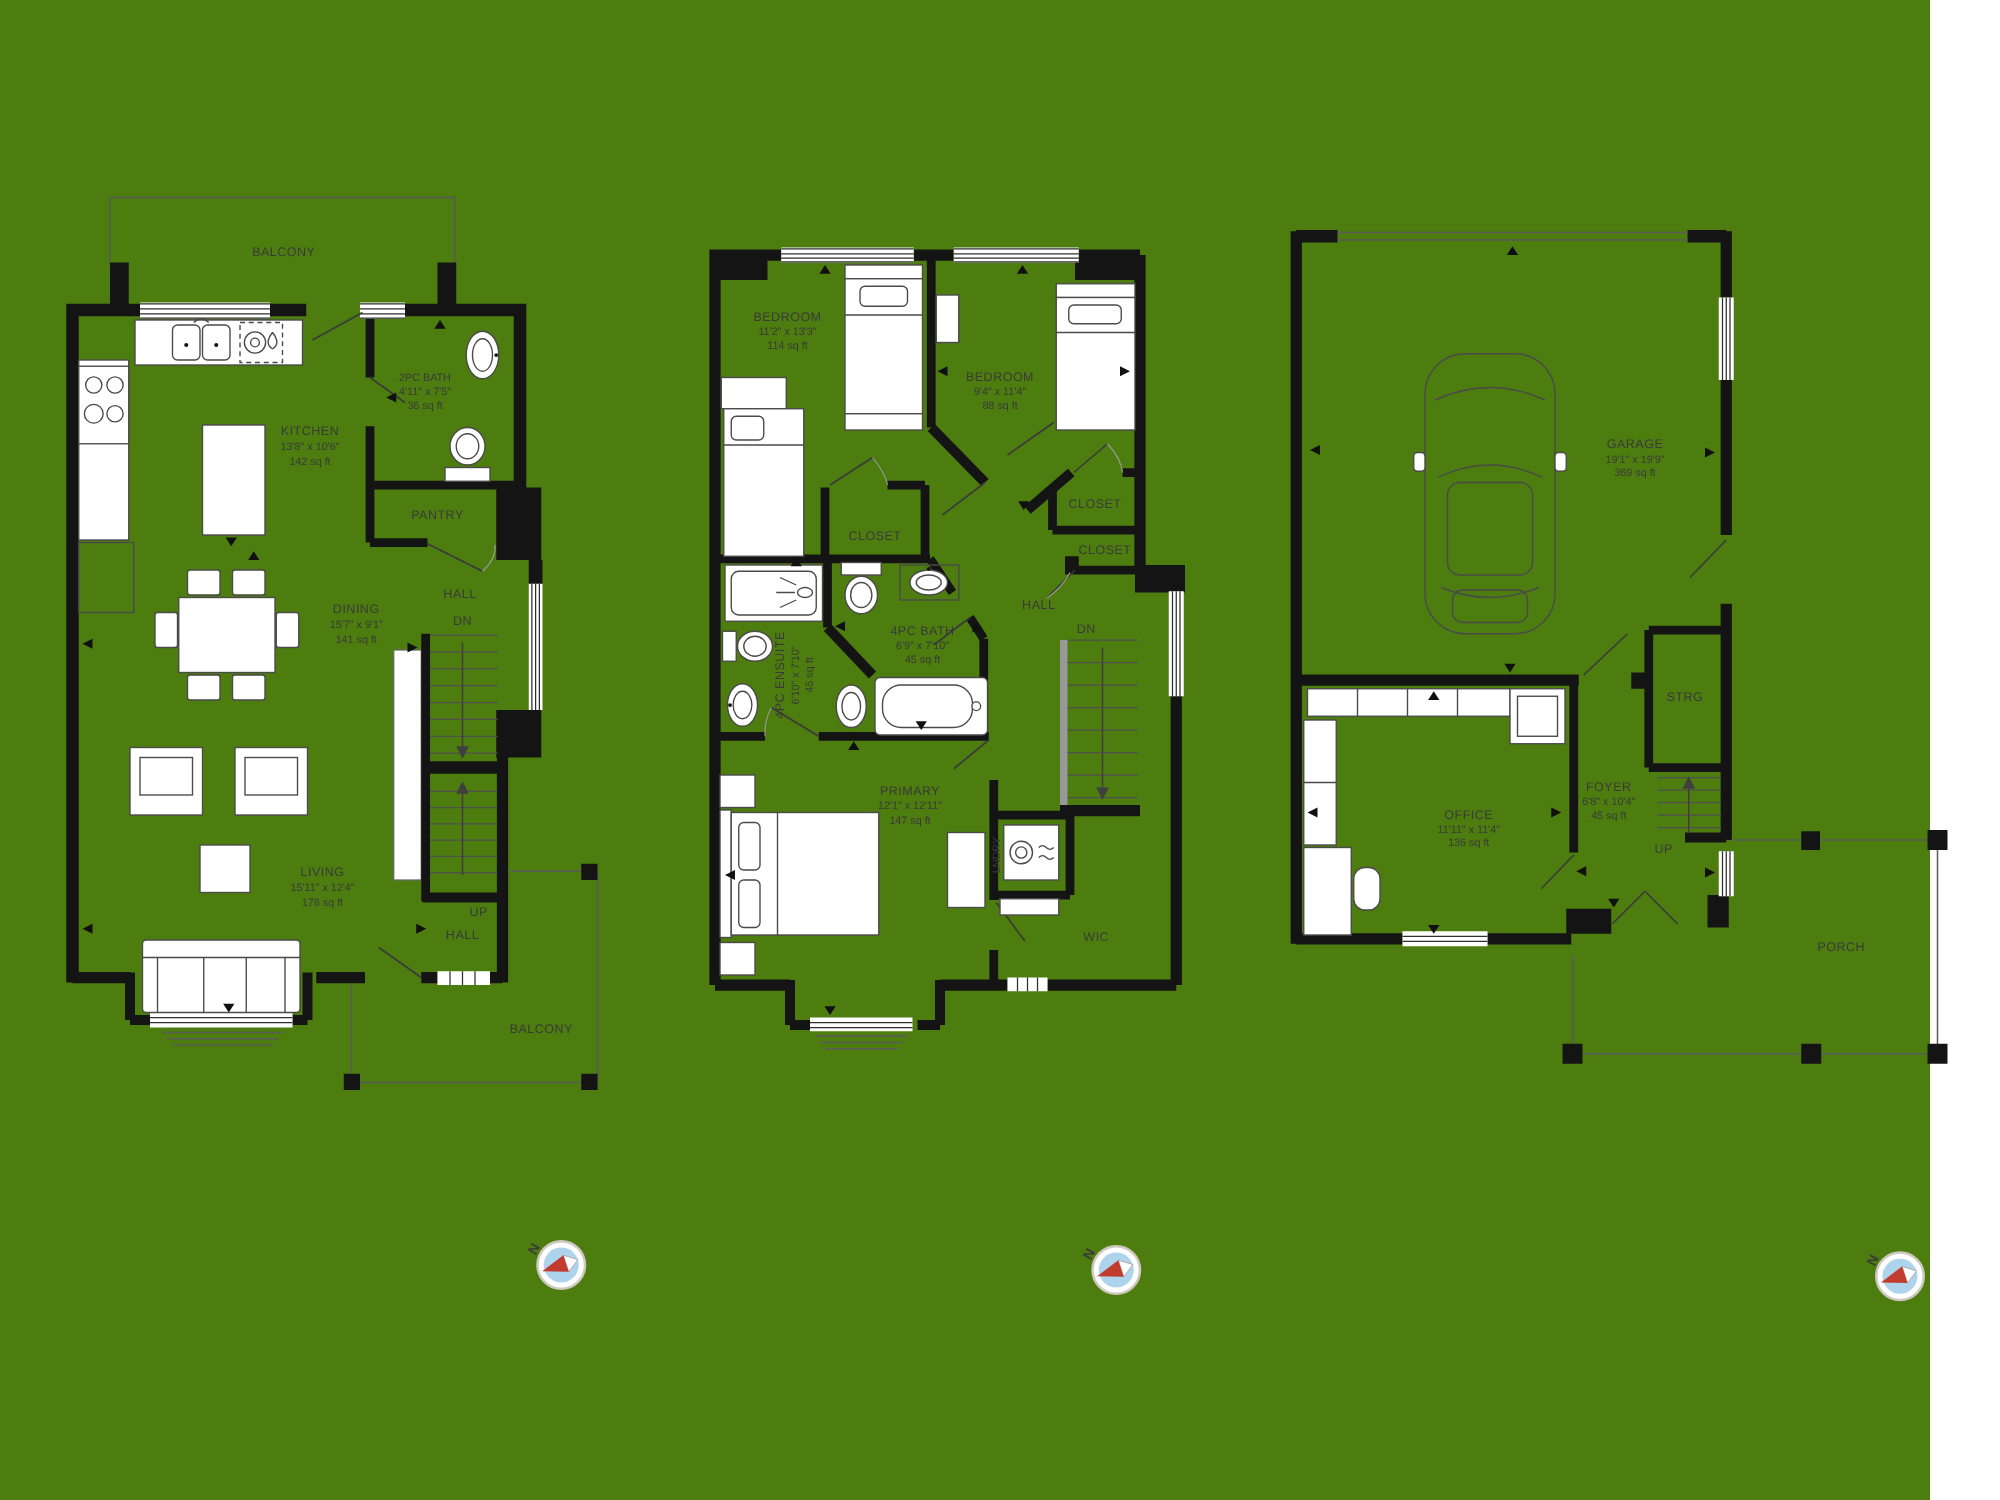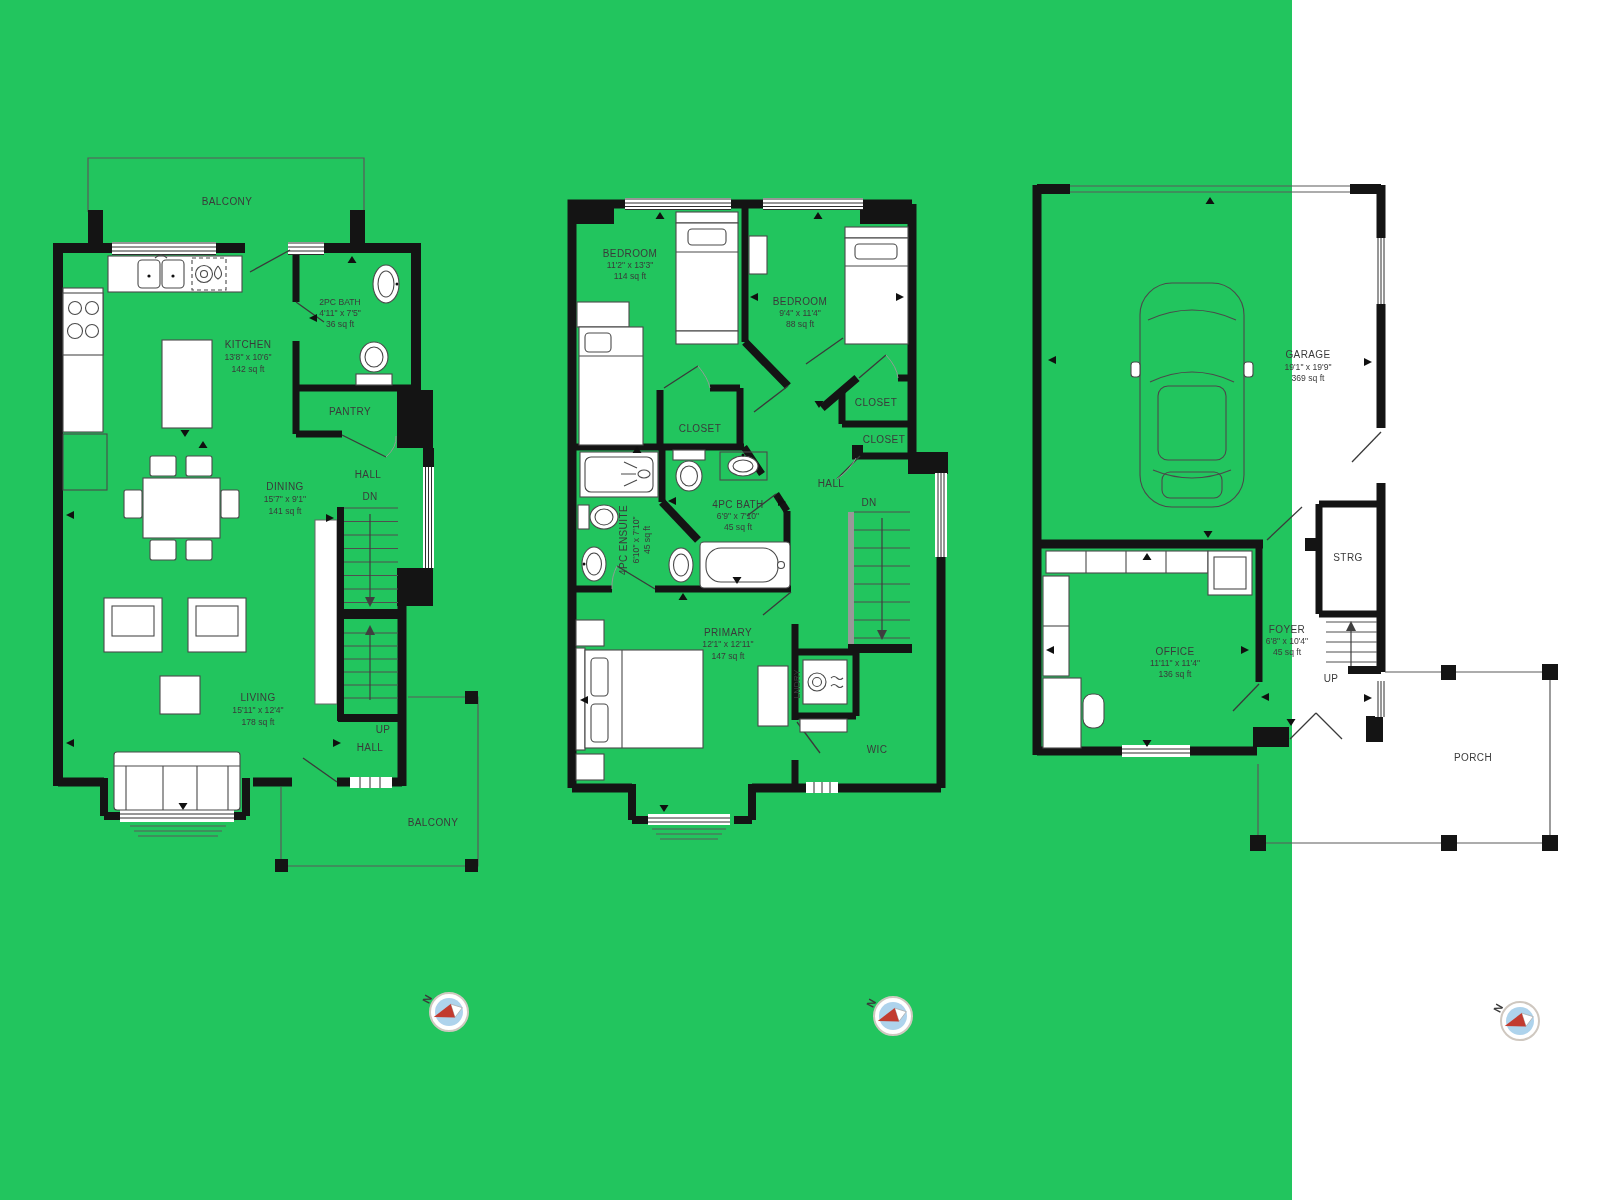--- a/index.html
+++ b/index.html
@@ -1,16 +1,16 @@
 <!DOCTYPE html>
 <html><head>
 <meta charset="utf-8">
 <style>
   html,body{margin:0;padding:0;background:#ffffff;}
-  .stage{width:1292px;height:1200px;position:relative;background:#22c55e;}
+  .stage{width:1544px;height:1200px;position:relative;background:#4d7c0f;}
   svg{display:block;}
   .wall{stroke:#141414;stroke-width:9;fill:none;}
   .w10{stroke-width:10;}
   .w8{stroke-width:8;}
   .w7{stroke-width:7;}
   .blk{fill:#141414;stroke:none;}
   .thin{stroke:#5a5a5a;stroke-width:1.2;fill:none;}
   .furn{stroke:#4a4a4a;stroke-width:1.1;fill:#ffffff;}
   .fno{stroke:#4a4a4a;stroke-width:1.1;fill:none;}
   .dash{stroke-dasharray:4 3;}

